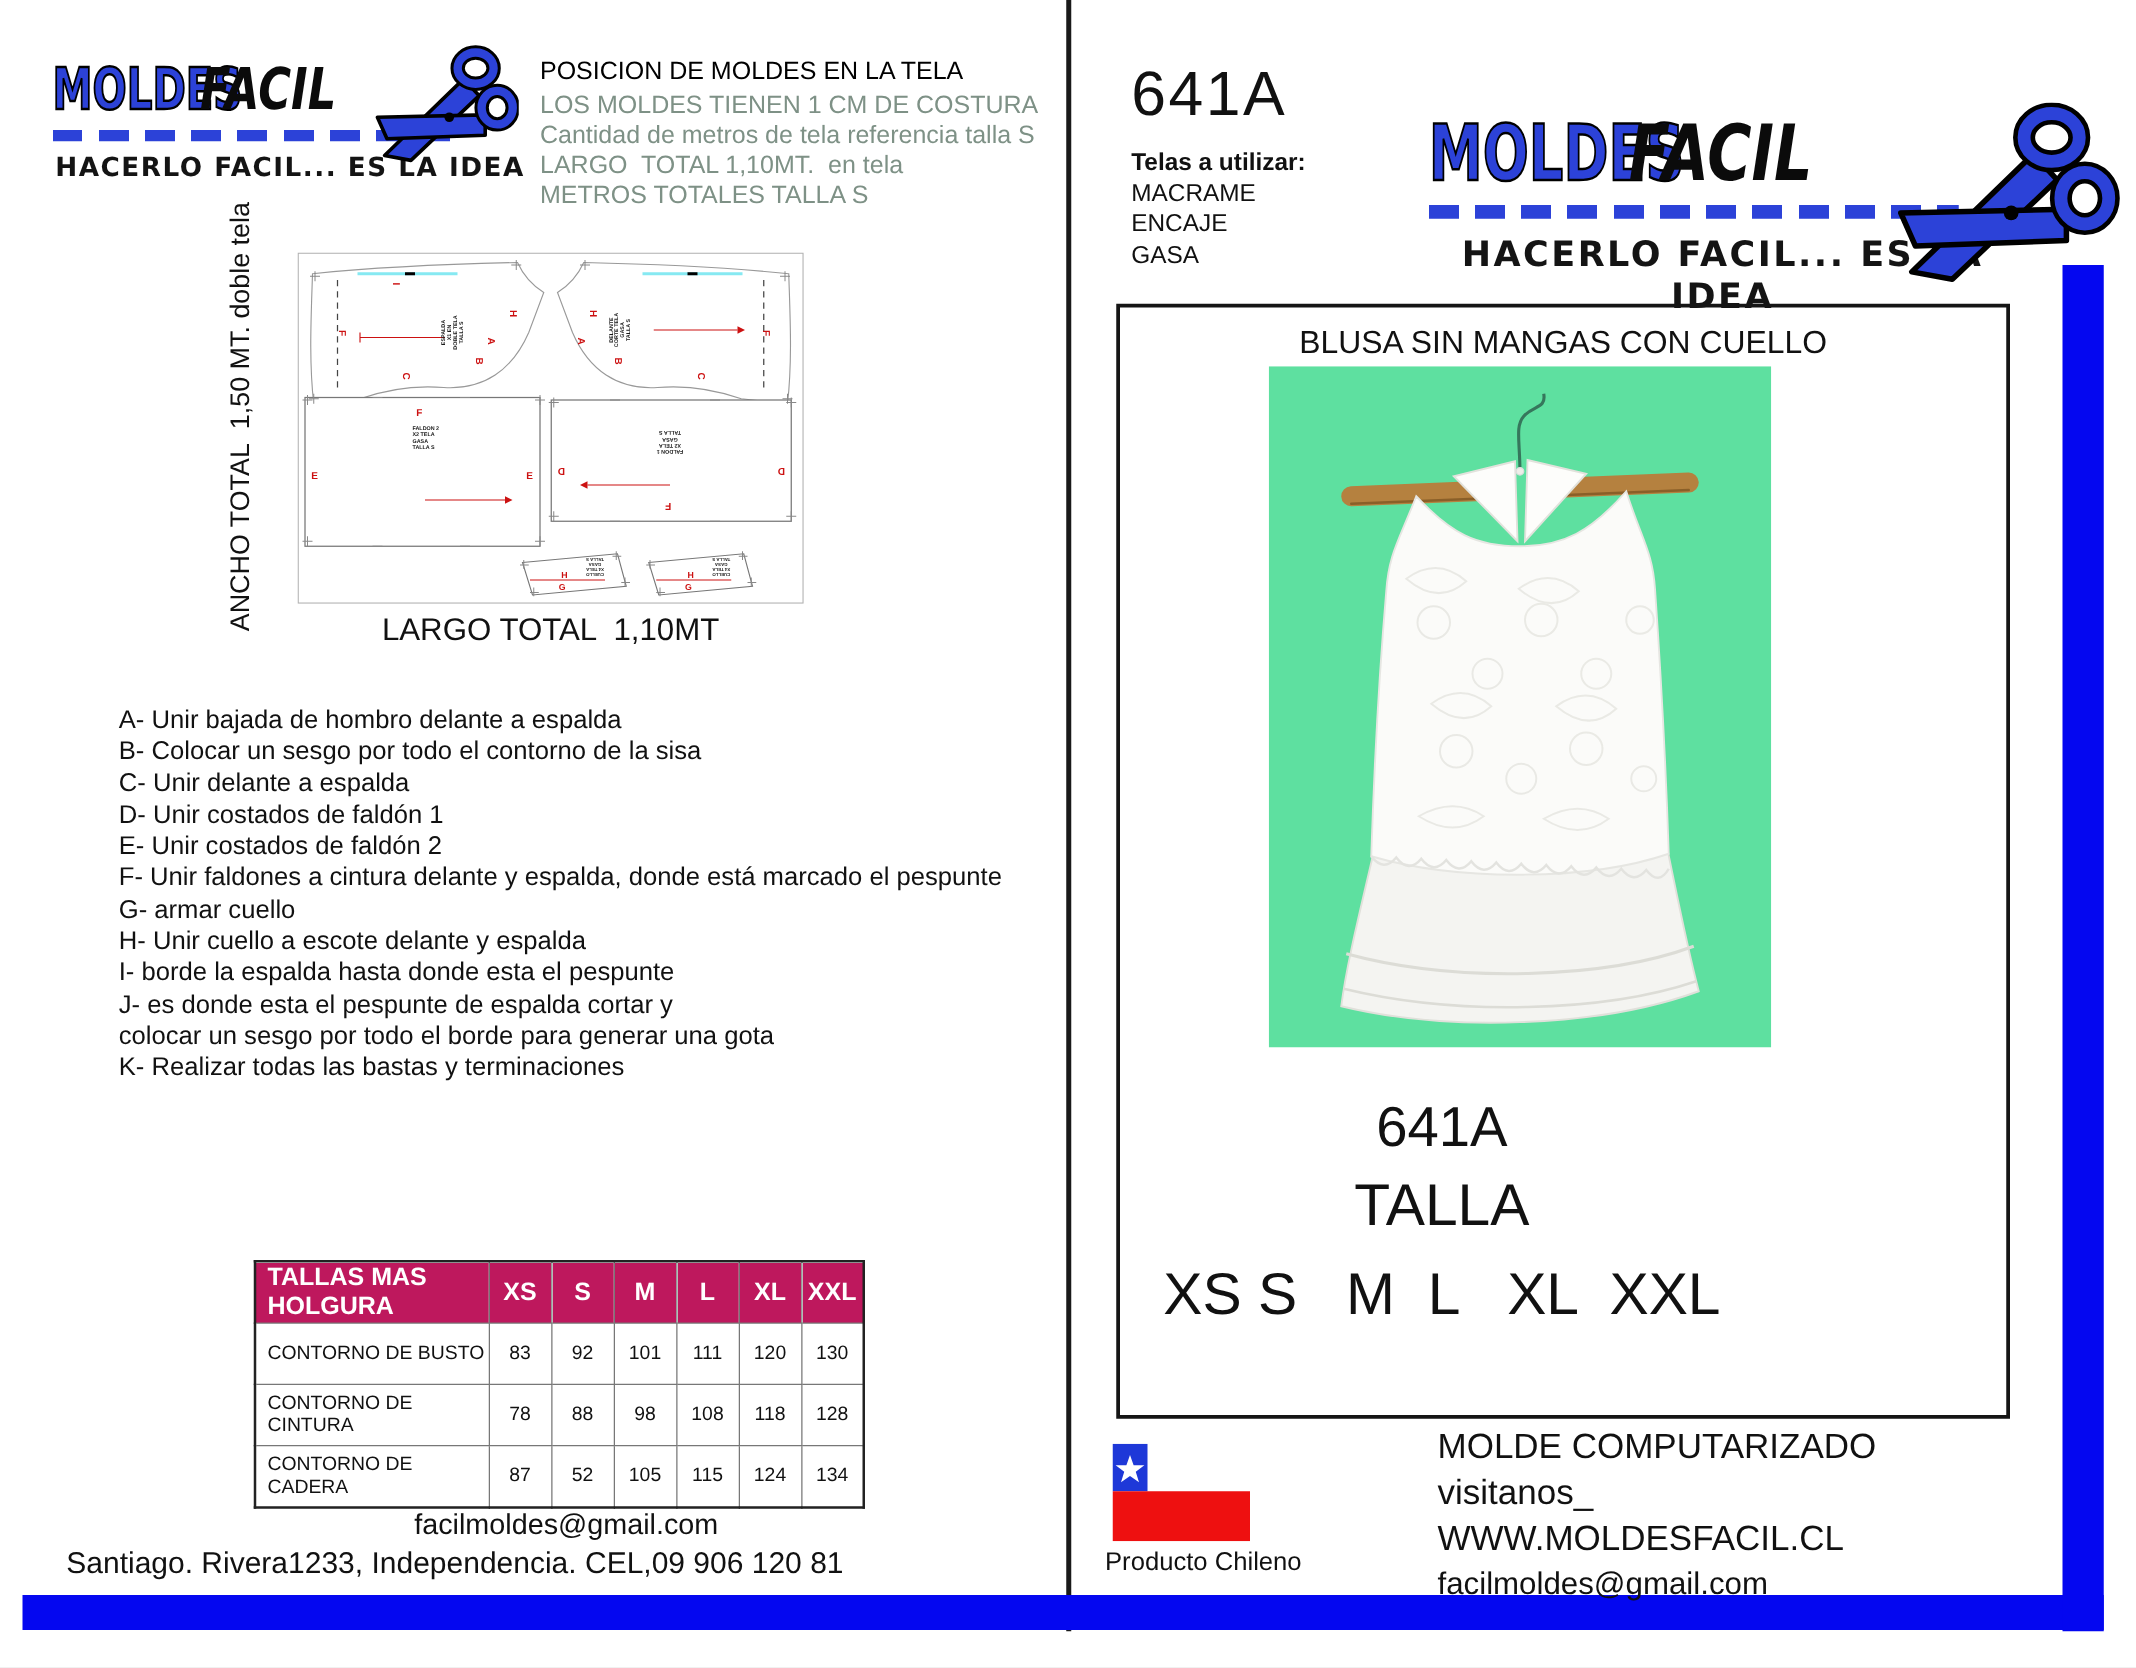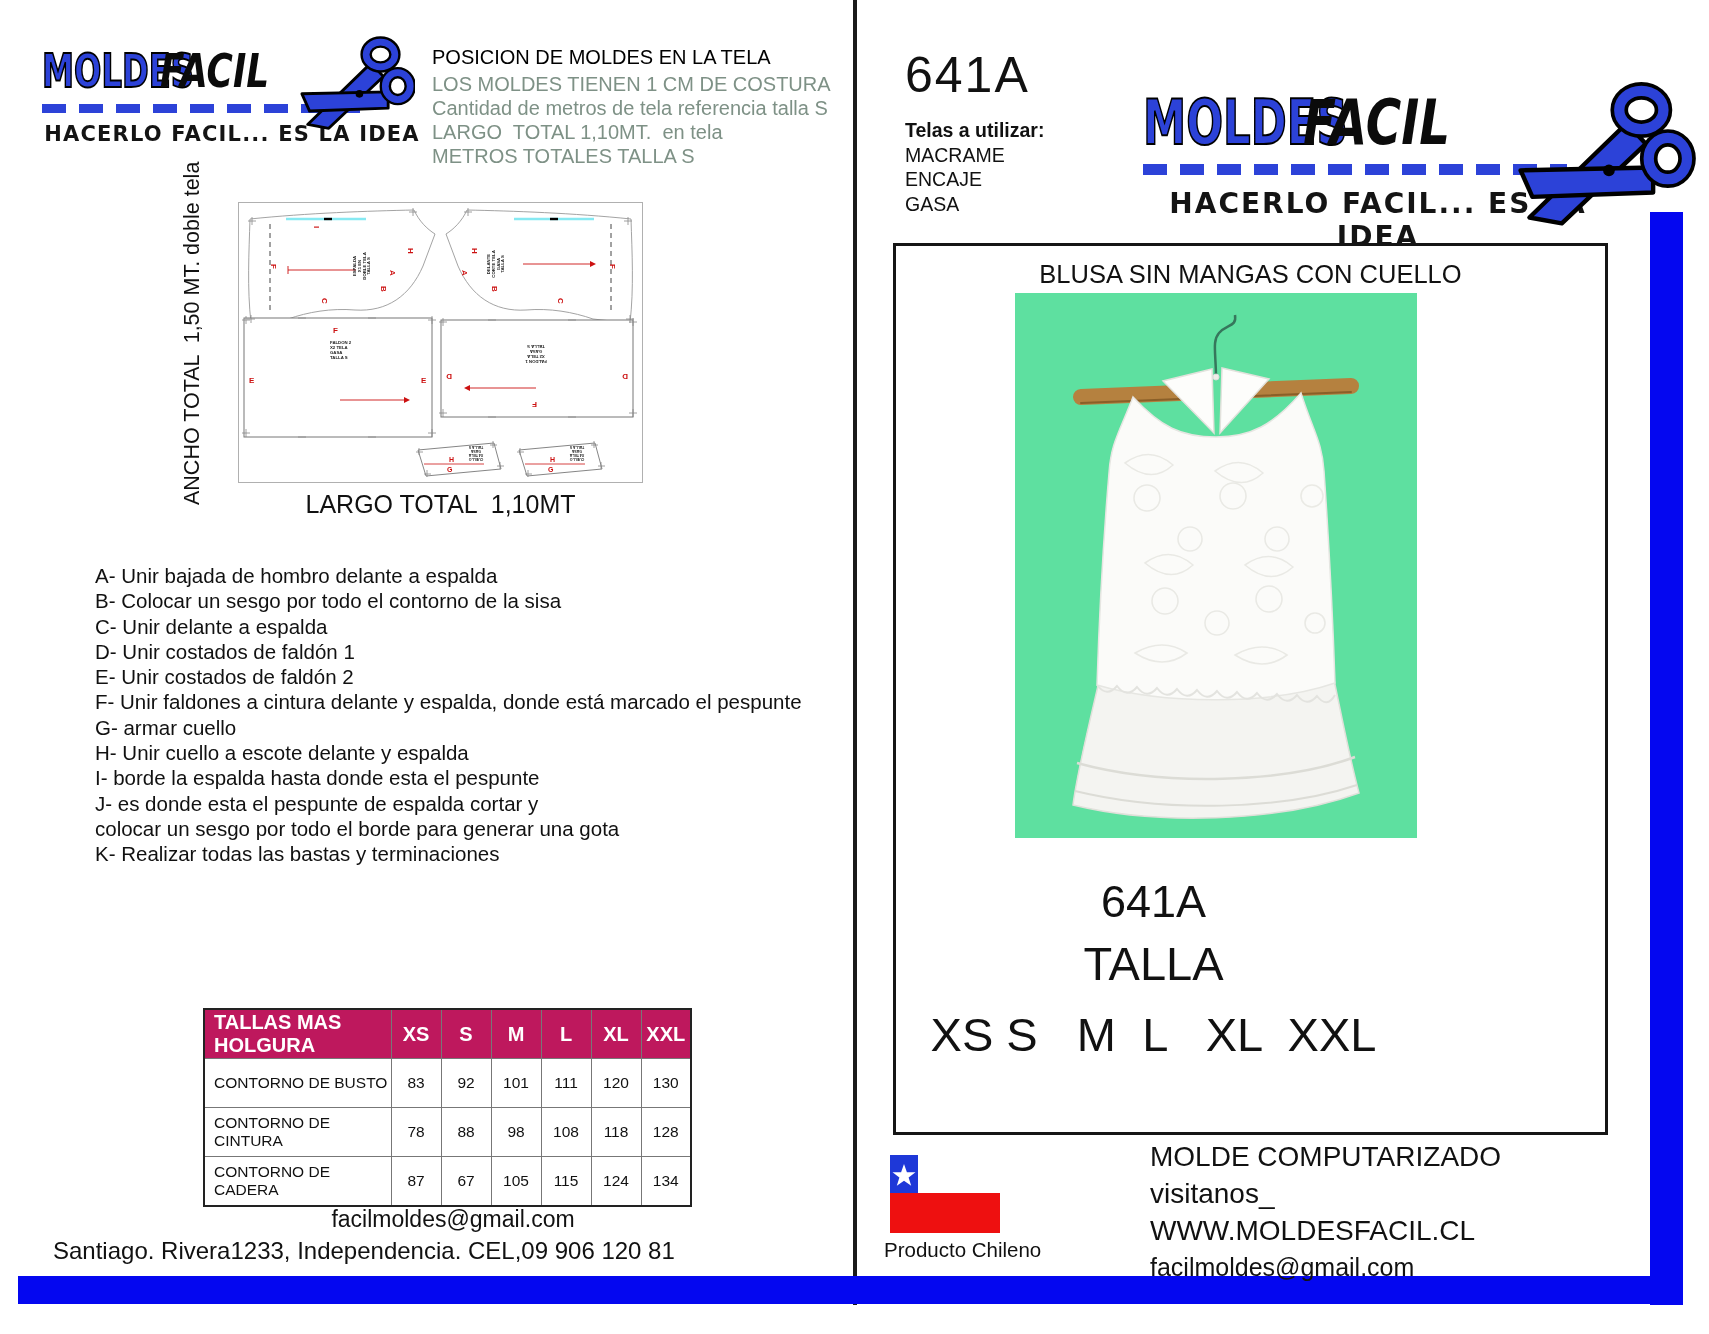--- a/index.html
+++ b/index.html
@@ -245,21 +245,21 @@
       <td>78</td>
       <td>88</td>
       <td>98</td>
       <td>108</td>
       <td>118</td>
       <td>128</td>
     </tr>
     <tr>
       <td class="lab">CONTORNO DE CADERA</td>
       <td>87</td>
-      <td>67</td>
+      <td>52</td>
       <td>105</td>
       <td>115</td>
       <td>124</td>
       <td>134</td>
     </tr>
   </tbody>
     </table>
 
   <div class="abs email-line">facilmoldes@gmail.com</div>
   <div class="abs addr-line">Santiago. Rivera1233, Independencia. CEL,09 906 120 81</div>

